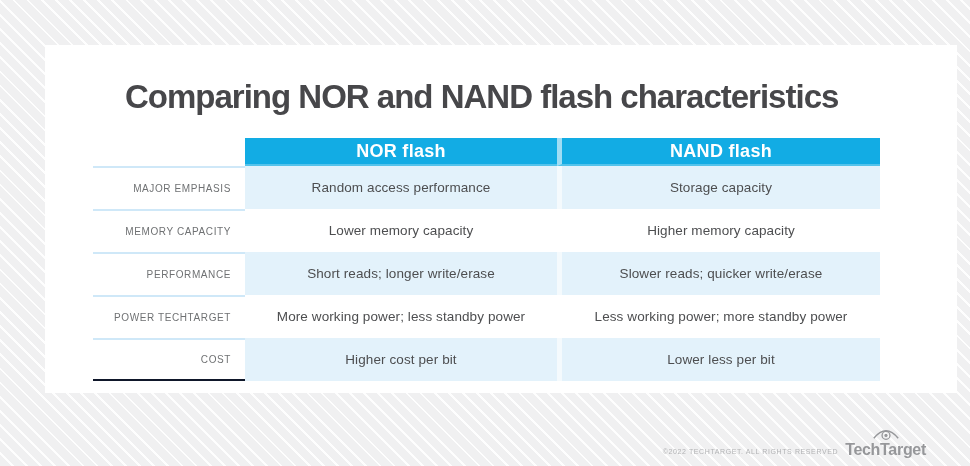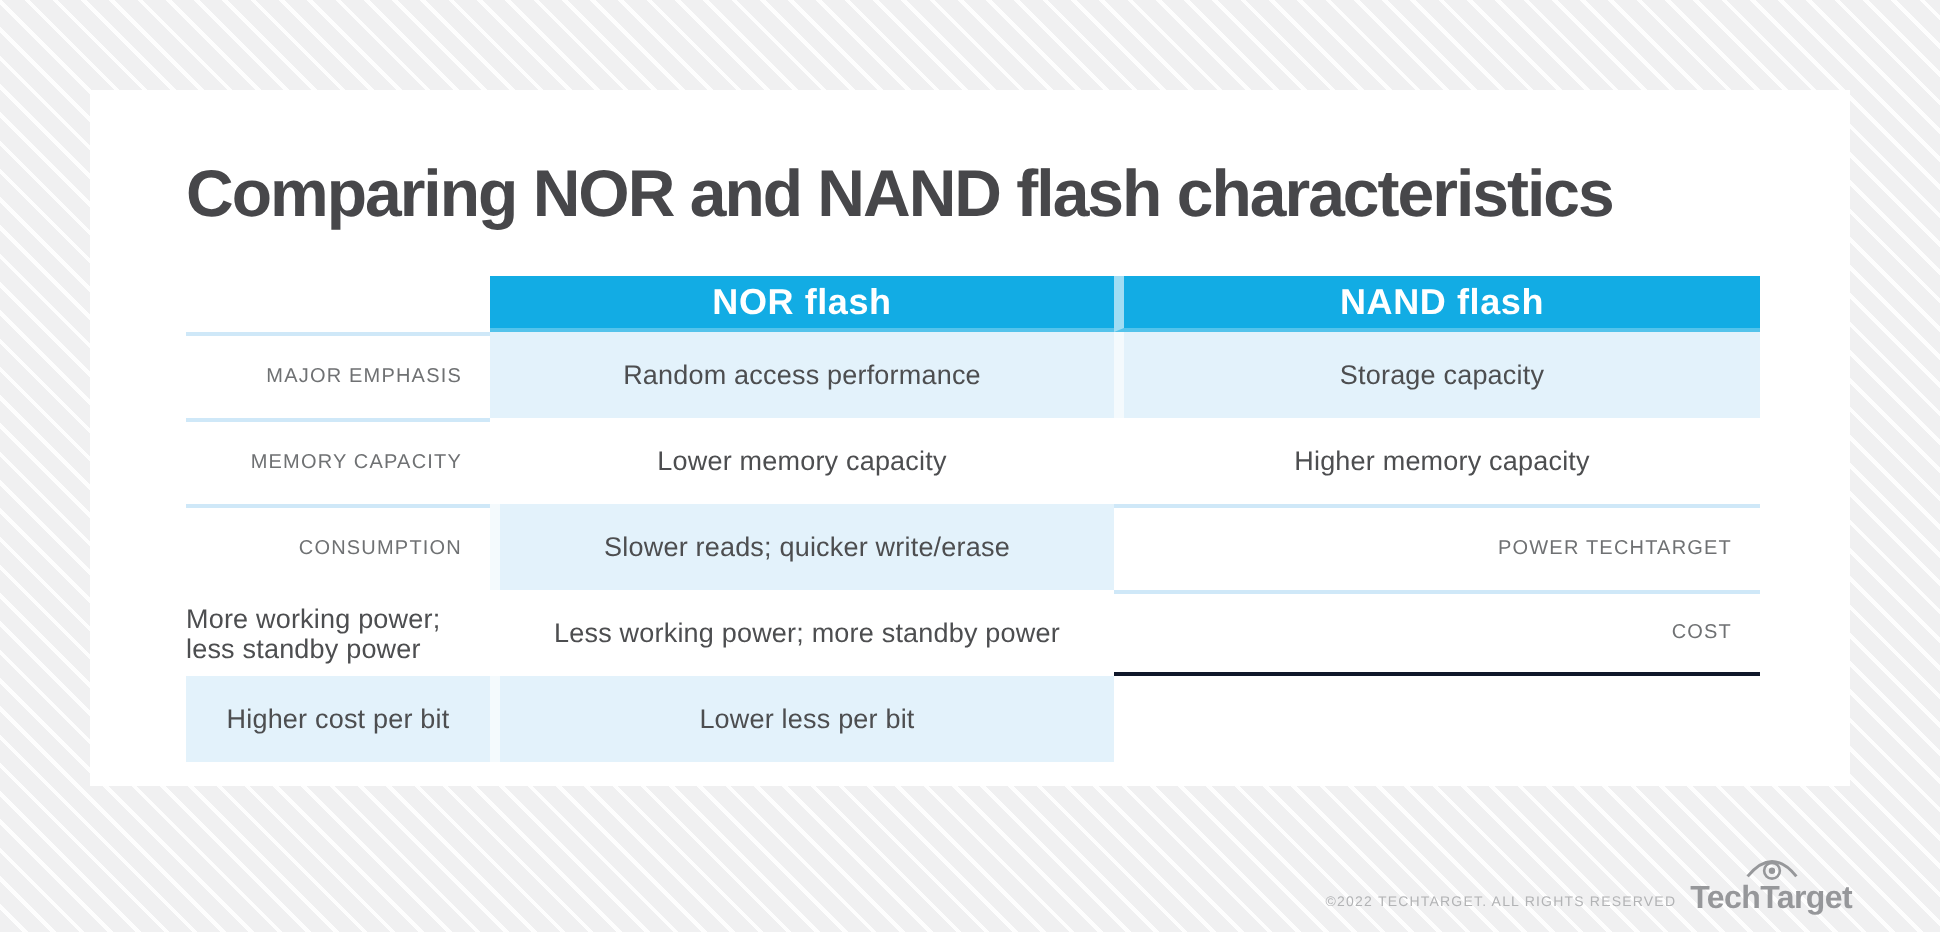--- a/index.html
+++ b/index.html
@@ -7,20 +7,21 @@
     width:970px;height:466px;position:relative;overflow:hidden;
     font-family:"Liberation Sans","DejaVu Sans",sans-serif;
     background-color:#f0f0f1;
     background-image:repeating-linear-gradient(45deg,
       rgba(255,255,255,0.0) 0px, rgba(255,255,255,0.0) 8px,
       rgba(255,255,255,0.9) 8px, rgba(255,255,255,0.9) 10px);
   }
   .card{
     position:absolute;left:45px;top:45px;width:880px;height:348px;
     background:#ffffff;
+    padding-left:32px;
   }
   .title{
     margin:34px 0 0 48px;
     font-size:33px;line-height:1.1;font-weight:bold;
     letter-spacing:-1px;color:#47474a;
   }
   .flash-table{
     position:absolute;left:48px;top:93px;width:787px;
     display:grid;
     grid-template-columns:152px 312px 323px;
@@ -77,21 +78,22 @@
     <div class="th divider-left">NAND flash</div>
 
     <div class="row-label">MAJOR EMPHASIS</div>
     <div class="cell tint">Random access performance</div>
     <div class="cell tint divider-left">Storage capacity</div>
 
     <div class="row-label">MEMORY CAPACITY</div>
     <div class="cell">Lower memory capacity</div>
     <div class="cell divider-left">Higher memory capacity</div>
 
-    <div class="row-label">CONSUMPTION</div>
+    <div class="row-label">PERFORMANCE</div>
+    <div class="cell tint">Short reads; longer write/erase</div>
     <div class="cell tint divider-left">Slower reads; quicker write/erase</div>
 
     <div class="row-label">POWER TECHTARGET</div>
     <div class="cell">More working power; less standby power</div>
     <div class="cell divider-left">Less working power; more standby power</div>
 
     <div class="row-label last">COST</div>
     <div class="cell tint">Higher cost per bit</div>
     <div class="cell tint divider-left">Lower less per bit</div>
   </div>

